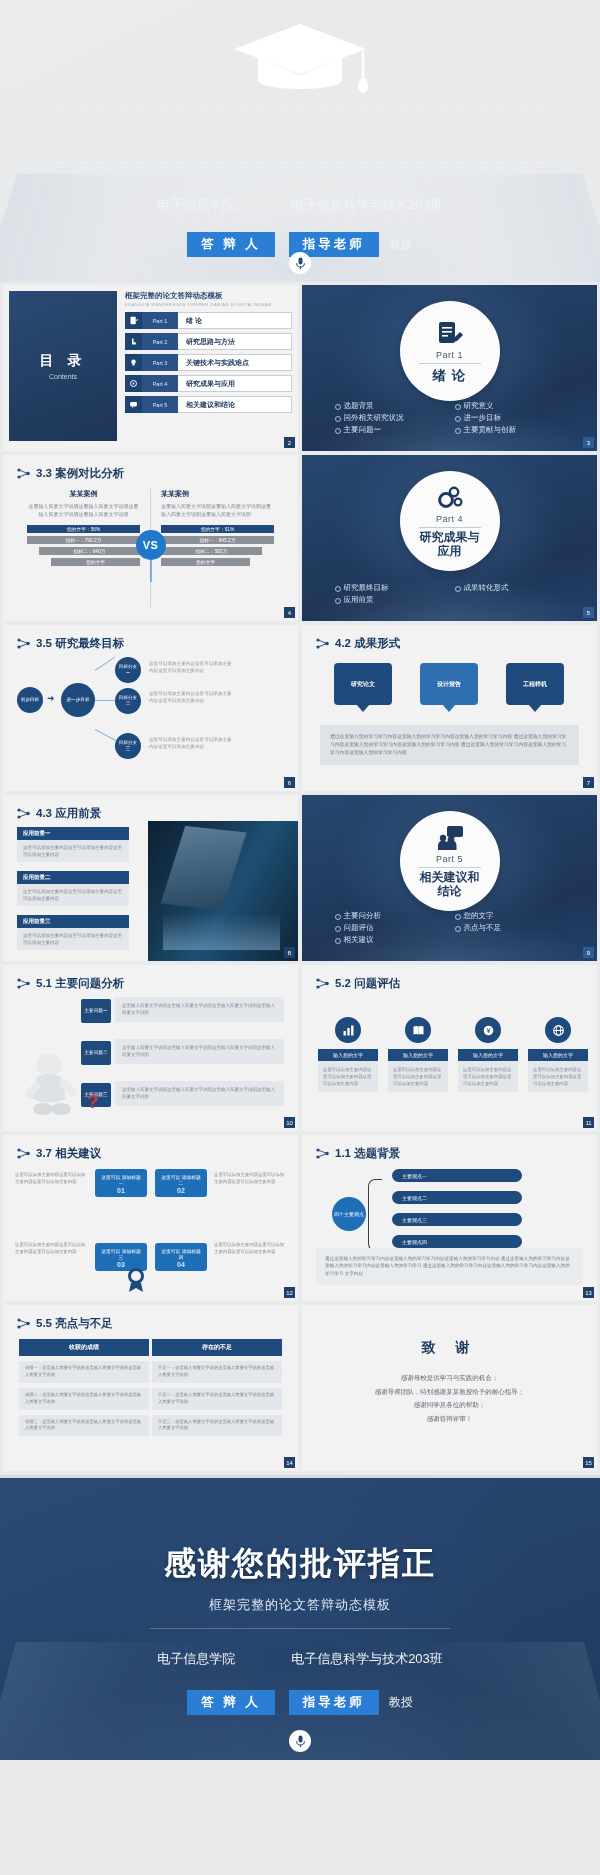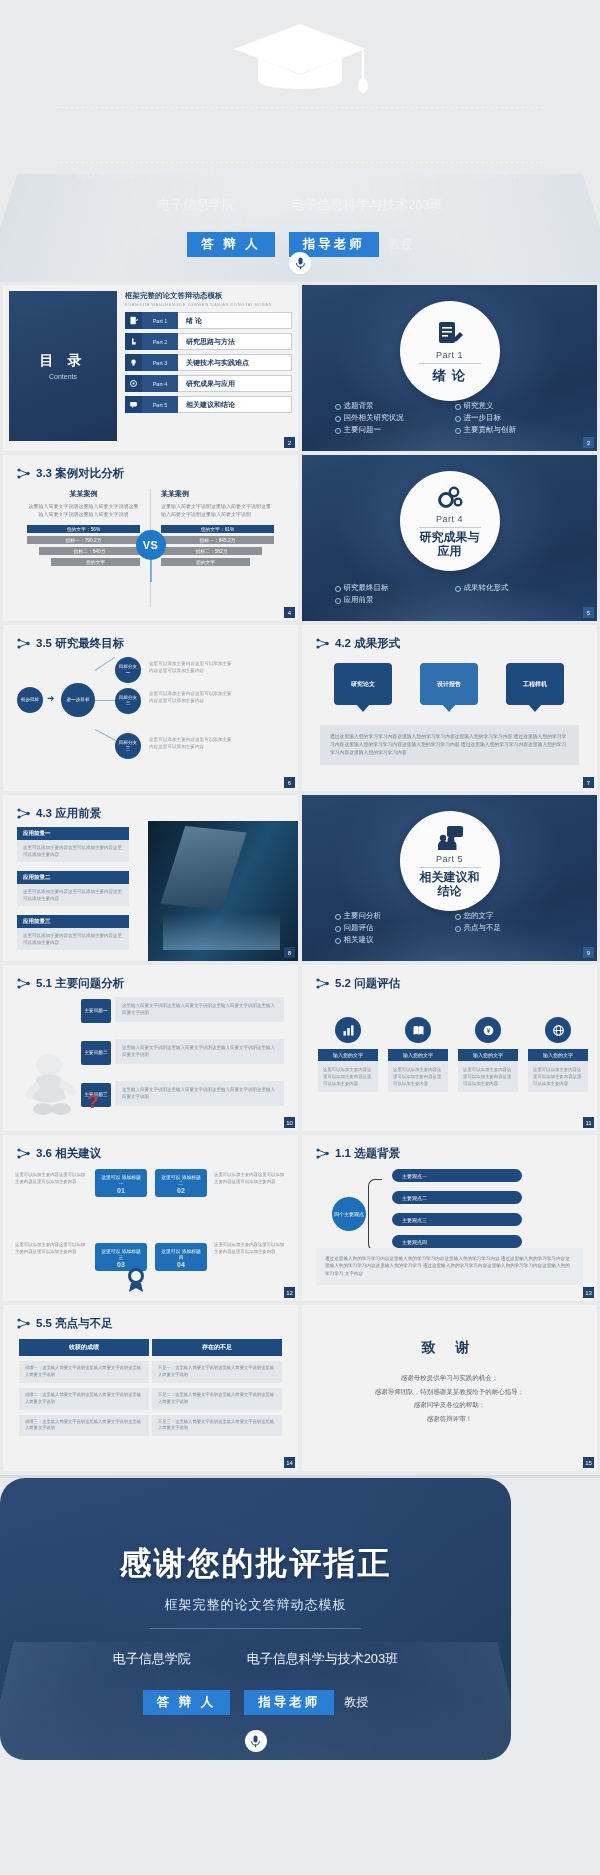--- a/index.html
+++ b/index.html
@@ -274,26 +274,25 @@
   .hl-item{ background:#e3e6ea; margin-top:5px; padding:4px 6px; font-size:4.3px; color:#7d848d; line-height:1.6; }
 
   
   .thx-title{ position:absolute; left:0; right:0; top:34px; text-align:center;
               color:#1f3a5f; font-size:14px; font-weight:bold; letter-spacing:8px; }
   .thx-body{ position:absolute; left:34px; right:34px; top:66px; text-align:center;
              color:#5c6470; font-size:6.5px; line-height:2.1; }
 
   
   .ending{
-    position:relative; width:511px; height:282px; overflow:hidden;
+    position:relative; width:600px; height:282px; overflow:hidden;
     background:
       radial-gradient(ellipse 420px 200px at 50% 115%, rgba(110,150,195,0.28), rgba(0,0,0,0) 70%),
       radial-gradient(ellipse 320px 250px at 50% 35%, rgba(42,74,120,0.5), rgba(0,0,0,0) 72%),
       linear-gradient(160deg,#2b4a75 0%,#26436a 45%,#203a5c 100%);
-    border-radius: 25px;
   }
   .ending .book{
     position:absolute; left:0; right:0; bottom:-6px; height:130px;
     background:
       linear-gradient(to right, rgba(150,180,210,0.15) 0%, rgba(150,180,210,0.04) 22%, rgba(0,0,0,0) 45%),
       linear-gradient(to left, rgba(150,180,210,0.13) 0%, rgba(150,180,210,0.03) 24%, rgba(0,0,0,0) 46%);
     transform: perspective(320px) rotateX(16deg);
   }
   .end-title{
     position:absolute; left:0; right:0; top:64px; text-align:center; color:#fff;
@@ -690,21 +689,21 @@
 
     <div class="row">
       <div class="slide light">
         <div class="slide-title">
           <svg class="node-ico" viewBox="0 0 13 11">
             <circle cx="2" cy="2" r="1.6" fill="#1f4a7d"></circle>
               <circle cx="2" cy="9" r="1.6" fill="#1f4a7d"></circle>
             <circle cx="11" cy="5.5" r="1.8" fill="#1f4a7d"></circle>
             <path d="M2 2 L11 5.5 L2 9" stroke="#1f4a7d" stroke-width=".9" fill="none"></path>
           </svg>
-          <span>3.6 相关建议</span>
+          <span>3.7 相关建议</span>
         </div>
         <div class="sg-side" style="left:12px; top:36px;">这里可以添加主要内容这里可以添加主要内容这里可以添加主要内容</div>
         <div class="sg-side" style="right:12px; top:36px;">这里可以添加主要内容这里可以添加主要内容这里可以添加主要内容</div>
         <div class="sg-side" style="left:12px; top:106px;">这里可以添加主要内容这里可以添加主要内容这里可以添加主要内容</div>
         <div class="sg-side" style="right:12px; top:106px;">这里可以添加主要内容这里可以添加主要内容这里可以添加主要内容</div>
 
         <div class="sg-card" style="left:92px; top:34px;">
           <span>这里可以
 添加标题一</span>
           <span class="sg-num">01</span>

